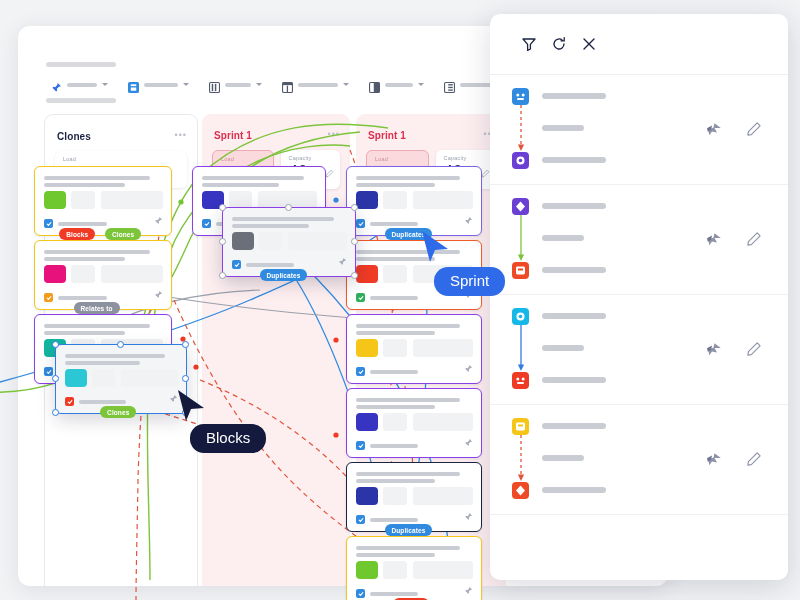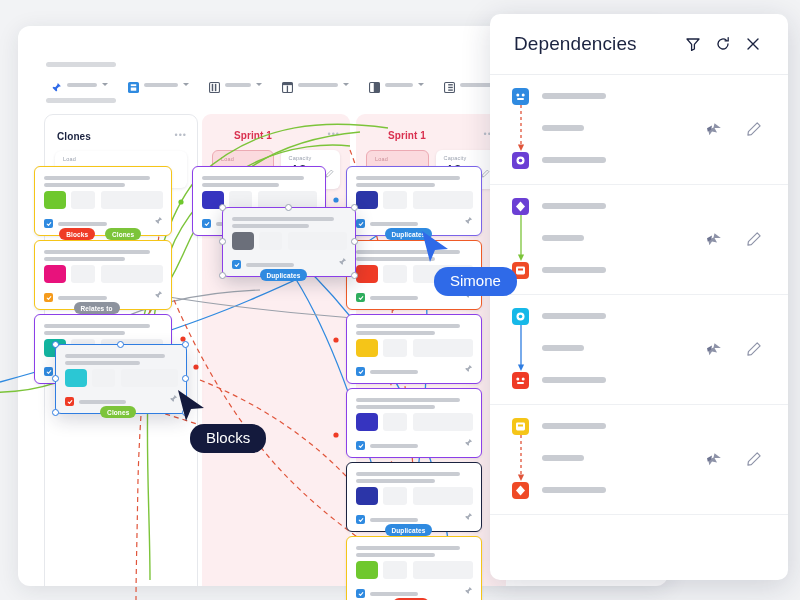--- a/index.html
+++ b/index.html
@@ -28,21 +28,21 @@
   .tb-lbl{height:4px;border-radius:2px;background:#c9ccd2;display:block;}
   .tb-cv{width:0;height:0;border-left:3px solid transparent;border-right:3px solid transparent;border-top:3.5px solid #9aa0aa;}
 
   
   .col{position:absolute;top:88px;border-radius:9px;}
   .col.backlog{left:26px;width:152px;height:486px;background:#fff;border:1px solid #e6e8ec;}
   .col.s1{left:184px;width:148px;height:486px;background:#fdeef0;}
   .col.s2{left:338px;width:150px;height:486px;background:#fdeef0;}
   .col-title{position:absolute;left:12px;top:16px;font-size:10px;font-weight:bold;letter-spacing:.1px;}
   .col.backlog .col-title{color:#1b2340;}
-  .col.s1 .col-title,.col.s2 .col-title{color:#d9304f;margin-left:20px;}
+  .col.s1 .col-title,.col.s2 .col-title{color:#d9304f;}
   .col-dots{position:absolute;right:10px;top:18px;color:#b9bec8;font-size:9px;letter-spacing:1px;line-height:4px;}
 
   .stat-row{position:absolute;left:10px;top:36px;right:10px;display:flex;gap:7px;}
   .stat{border-radius:6px;padding:5px 8px 6px;position:relative;flex:1;}
   .stat.white{background:#fff;box-shadow:0 1px 3px rgba(25,30,55,.10);}
   .stat.pinkbox{background:#fbdade;border:1px solid #ecaab3;}
   .stat-k{font-size:5.5px;color:#9aa1ae;letter-spacing:.2px;display:block;line-height:7px;}
   .stat.pinkbox .stat-k{color:#cc8f98;}
   .stat-v{font-size:17px;font-weight:normal;color:#1b2340;line-height:19px;display:block;}
   .stat.pinkbox .stat-v{color:#e04a63;}
@@ -256,26 +256,25 @@
   </svg>
 
   <div id="cursors">
       <div class="cur-arrow" style="left: 174px; top: 388px; z-index: 60;"><svg width="34" height="36" viewBox="0 0 34 36">
           <path d="M4 2 L30 20 L17 21 L12 33 Z" fill="#141a3d"></path>
         </svg></div>
       <div class="cur-lbl simone" style="left: 190px; top: 424px; z-index: 61;">Blocks</div>
       <div class="cur-arrow" style="left: 418px; top: 229px; z-index: 60;"><svg width="34" height="36" viewBox="0 0 34 36">
           <path d="M4 2 L30 20 L17 21 L12 33 Z" fill="#2f6ae8"></path>
         </svg></div>
-      <div class="cur-lbl chris" style="left: 434px; top: 267px; z-index: 61;">Simone</div>
+      <div class="cur-lbl chris" style="left: 434px; top: 267px; z-index: 61;">Sprint</div>
     </div>
 
   <div class="panel">
     <div class="p-head">
-      <div class="p-title">Dependencies</div>
 
       <div class="p-ic">
         <svg width="16" height="16" viewBox="0 0 16 16" fill="none" stroke="#1b2340" stroke-width="1.3" stroke-linejoin="round">
           <path d="M2 3h12l-4.6 5.4V13l-2.8 1.4V8.4z"></path>
         </svg>
       </div>
       <div class="p-ic">
         <svg width="16" height="16" viewBox="0 0 16 16" fill="none" stroke="#1b2340" stroke-width="1.3" stroke-linecap="round">
           <path d="M13 8a5 5 0 1 1-1.7-3.8"></path>
           <path d="M13.2 1.6V4.8H10"></path>

